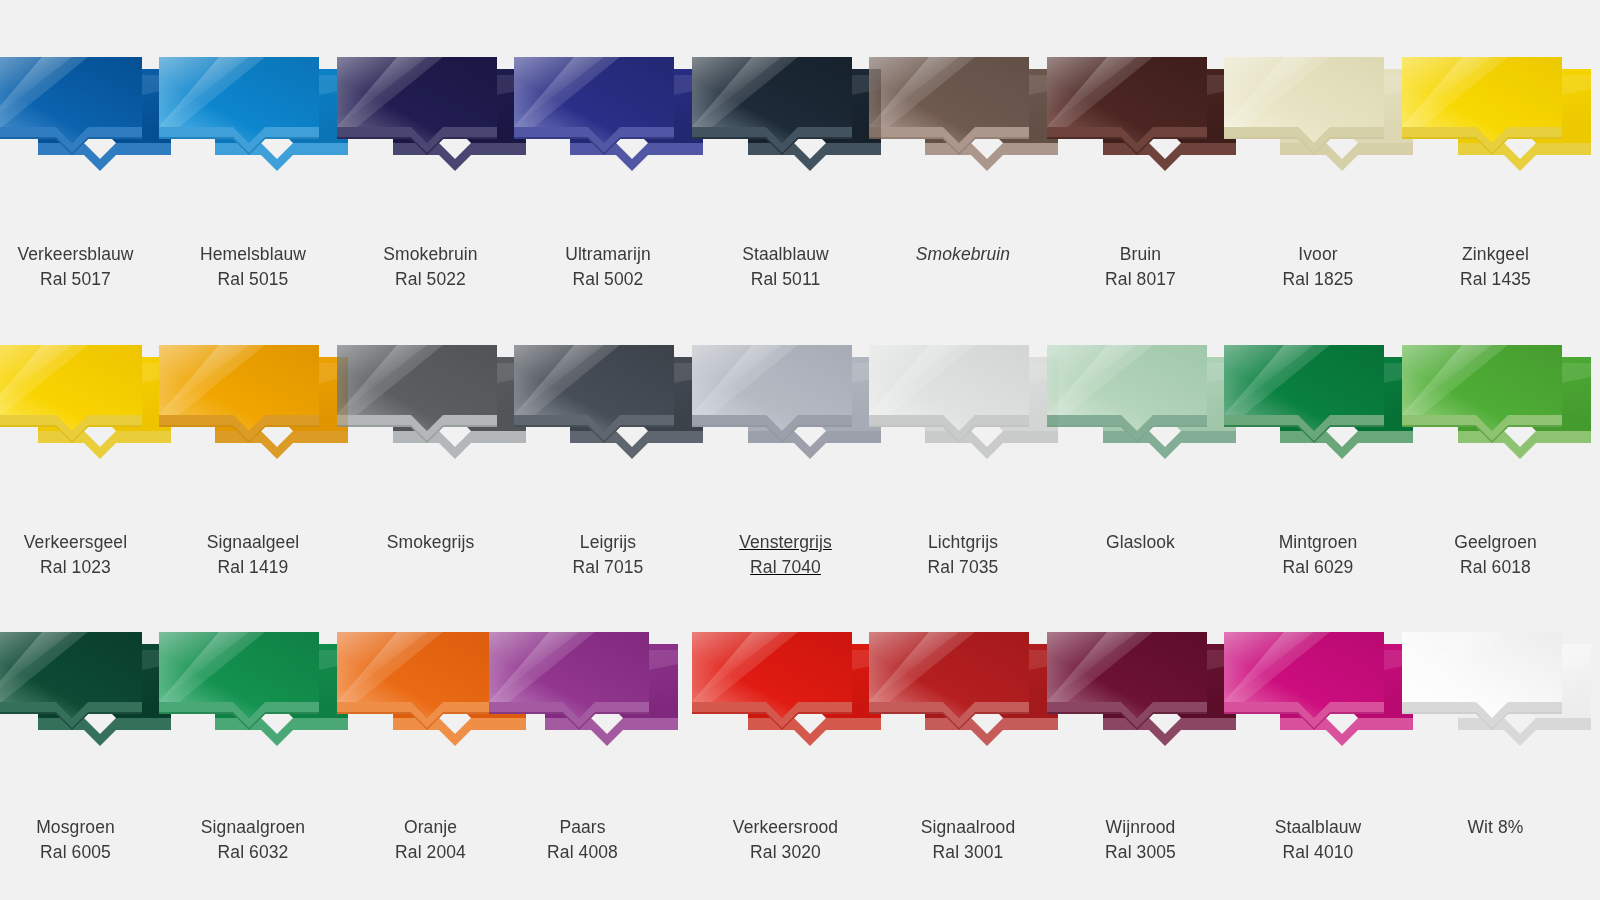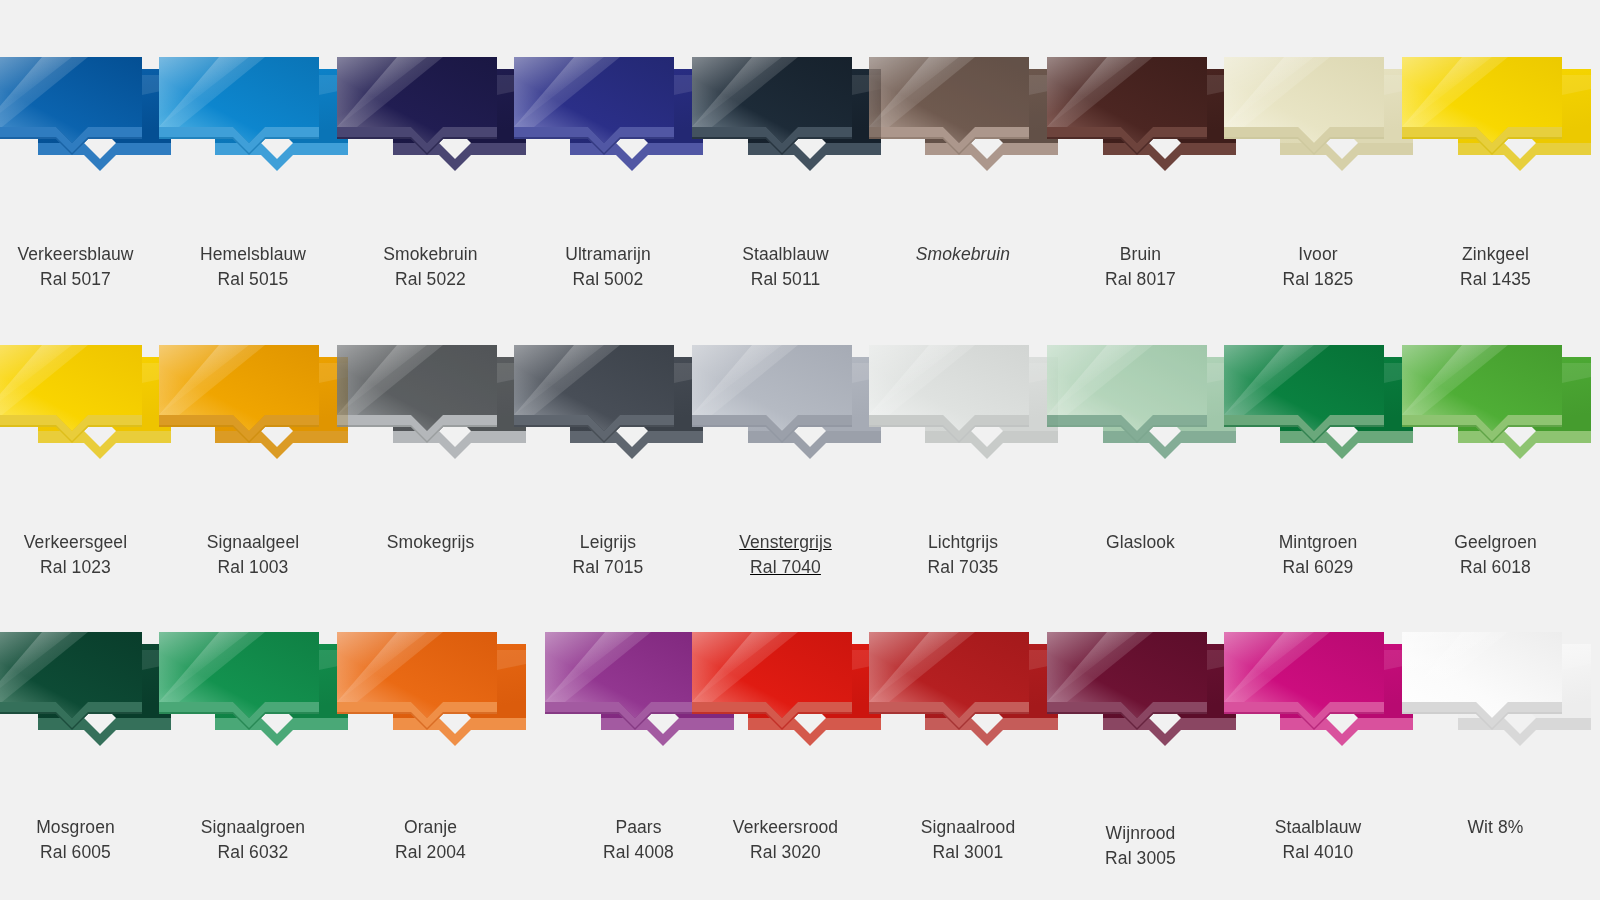--- a/index.html
+++ b/index.html
@@ -592,21 +592,21 @@
       <path d="M-14,72 L46,2 L92,2 L6,72 Z" fill="url(#g-gloss-10)"></path>
 
       <path d="M-14,2 L76,2 L-14,72 Z" fill="url(#g-tl-10)"></path>
 
       <path d="M146,20 L175,20 L175,34 L146,40 Z" fill="#ffffff" opacity="0.10"></path>
     </g>
   </svg>
       </div>
       <div class="swatch-label" style="margin-top: 62px;">
         <span class="swatch-name">Signaalgeel</span>
-        <span class="swatch-code">Ral 1003</span>
+        <span class="swatch-code">Ral 1419</span>
       </div>
     </div>
     <div class="swatch-cell" style="left: 342px; top: 343px;">
       <div class="panel-art">
   <svg viewBox="0 0 160 125" preserveAspectRatio="none" aria-hidden="true">
     <defs>
       <linearGradient id="g-face-11" x1="0" y1="1" x2="1" y2="0">
         <stop offset="0%" stop-color="#8e9396"></stop>
         <stop offset="38%" stop-color="#3b3f42"></stop>
         <stop offset="100%" stop-color="#2f3336"></stop>
@@ -1093,21 +1093,21 @@
 
       <path d="M146,20 L175,20 L175,34 L146,40 Z" fill="#ffffff" opacity="0.10"></path>
     </g>
   </svg>
       </div>
       <div class="swatch-label" style="margin-top: 60px;">
         <span class="swatch-name">Oranje</span>
         <span class="swatch-code">Ral 2004</span>
       </div>
     </div>
-    <div class="swatch-cell" style="left: 550px; top: 630px;">
+    <div class="swatch-cell" style="left: 494px; top: 630px;">
       <div class="panel-art">
   <svg viewBox="0 0 160 125" preserveAspectRatio="none" aria-hidden="true">
     <defs>
       <linearGradient id="g-face-21" x1="0" y1="1" x2="1" y2="0">
         <stop offset="0%" stop-color="#c48cc2"></stop>
         <stop offset="38%" stop-color="#923690"></stop>
         <stop offset="100%" stop-color="#80287e"></stop>
       </linearGradient>
       <linearGradient id="g-rear-21" x1="0" y1="0" x2="0.4" y2="1">
         <stop offset="0%" stop-color="#923690"></stop>
@@ -1243,21 +1243,21 @@
 
       <path d="M146,20 L175,20 L175,34 L146,40 Z" fill="#ffffff" opacity="0.10"></path>
     </g>
   </svg>
       </div>
       <div class="swatch-label" style="margin-top: 60px; margin-left: 10px;">
         <span class="swatch-name">Signaalrood</span>
         <span class="swatch-code">Ral 3001</span>
       </div>
     </div>
-    <div class="swatch-cell" style="left: 1052px; top: 630px; gap: 6px;">
+    <div class="swatch-cell" style="left: 1052px; top: 630px;">
       <div class="panel-art">
   <svg viewBox="0 0 160 125" preserveAspectRatio="none" aria-hidden="true">
     <defs>
       <linearGradient id="g-face-24" x1="0" y1="1" x2="1" y2="0">
         <stop offset="0%" stop-color="#b07b93"></stop>
         <stop offset="38%" stop-color="#6d1233"></stop>
         <stop offset="100%" stop-color="#5c0d2a"></stop>
       </linearGradient>
       <linearGradient id="g-rear-24" x1="0" y1="0" x2="0.4" y2="1">
         <stop offset="0%" stop-color="#6d1233"></stop>

